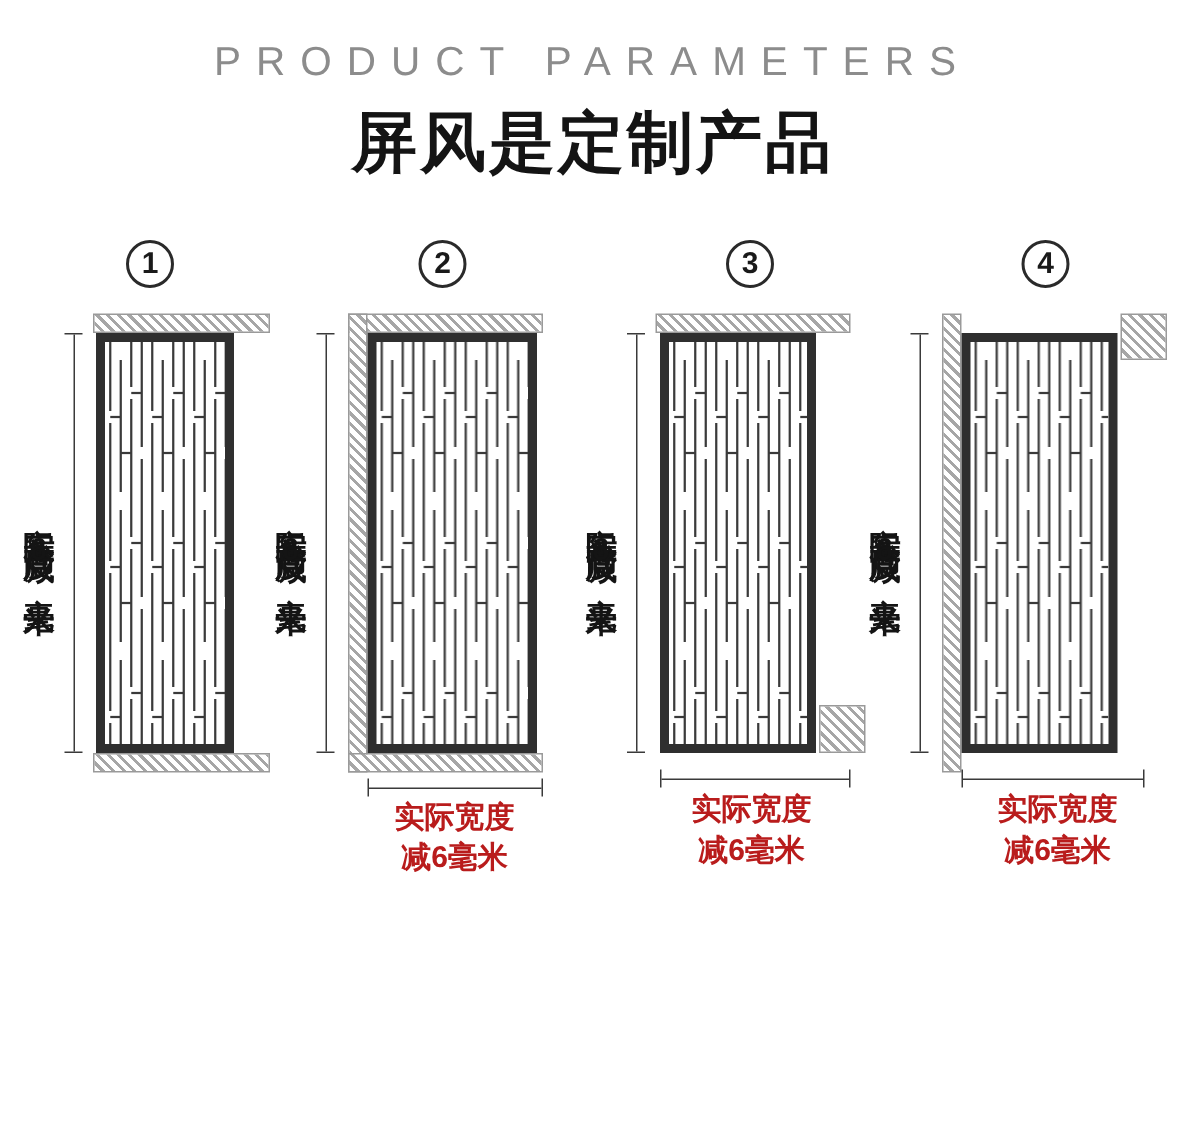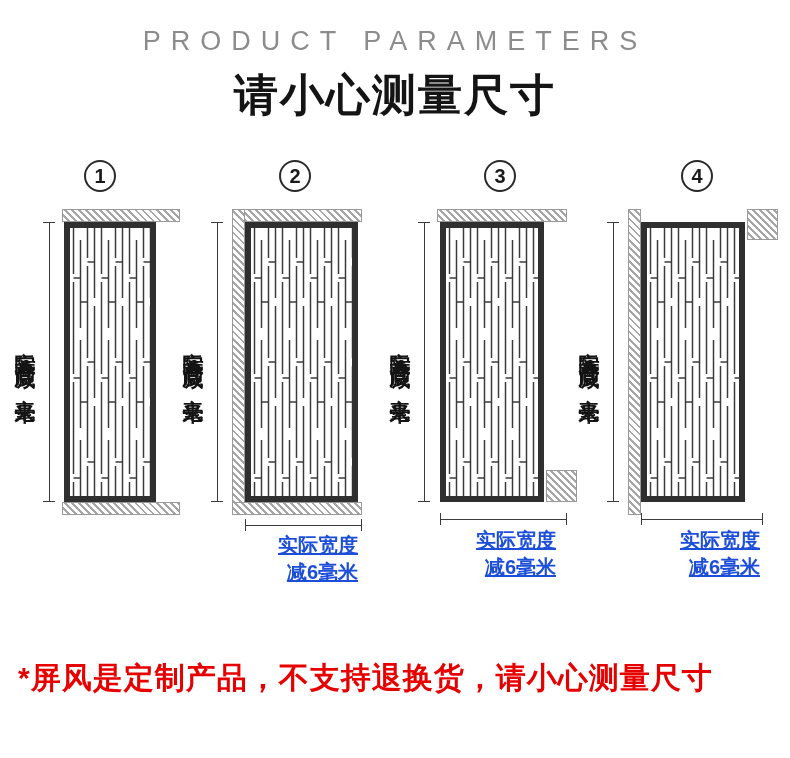--- a/index.html
+++ b/index.html
@@ -101,27 +101,26 @@
     text-orientation: upright;
     font-size: 21px;
     font-weight: 700;
     letter-spacing: 4px;
     color: #141414;
     white-space: nowrap;
   }
   .wlabel {
     position: absolute;
     width: 110px;
-    text-align: right;
+    text-align: center;
     white-space: pre-line;
     font-size: 20px;
     font-weight: 700;
     line-height: 1.35;
-    color: #1d4ed8;
-    text-decoration: underline;
+    color: #b91c1c;
   }
 
   
   .d1-hatch-top    { left: 62px;  top: 209px; width: 118px; height: 13px; }
   .d1-panel        { left: 64px;  top: 222px; width: 92px;  height: 280px; }
   .d1-hatch-bottom { left: 62px;  top: 502px; width: 118px; height: 13px; }
   .d1-vmeasure     { left: 43px;  top: 222px; height: 280px; }
   .d1-vtext        { left: 8px;   top: 222px; height: 280px; }
 
   
@@ -183,21 +182,21 @@
         <line x1="17.5" y1="34" x2="24.5" y2="34"></line>
         <line x1="10.5" y1="74" x2="17.5" y2="74"></line>
       </g>
     </pattern>
   </defs>
 </svg>
 
 <div class="canvas">
 
   <div class="eyebrow">PRODUCT PARAMETERS</div>
-  <div class="title">请小心测量尺寸</div>
+  <div class="title">屏风是定制产品</div>
 
   <div class="circ c1">1</div>
   <div class="circ c2">2</div>
   <div class="circ c3">3</div>
   <div class="circ c4">4</div>
 
   <div class="hatch d1-hatch-top"></div>
   <div class="hatch d1-hatch-bottom"></div>
   <div class="panel d1-panel">
     <svg>
@@ -248,15 +247,14 @@
   </div>
   <div class="hatch d4-hatch-corner"></div>
   <div class="vmeasure d4-vmeasure"></div>
   <div class="vtext-wrap d4-vtext">
     <span class="vtext">实际高度减6毫米</span>
   </div>
   <div class="hmeasure d4-hmeasure"></div>
   <div class="wlabel d4-wlabel">实际宽度
 减6毫米</div>
 
-  <div class="note n2">*屏风是定制产品，不支持退换货，请小心测量尺寸</div>
 
 </div>
 
 </body></html>

